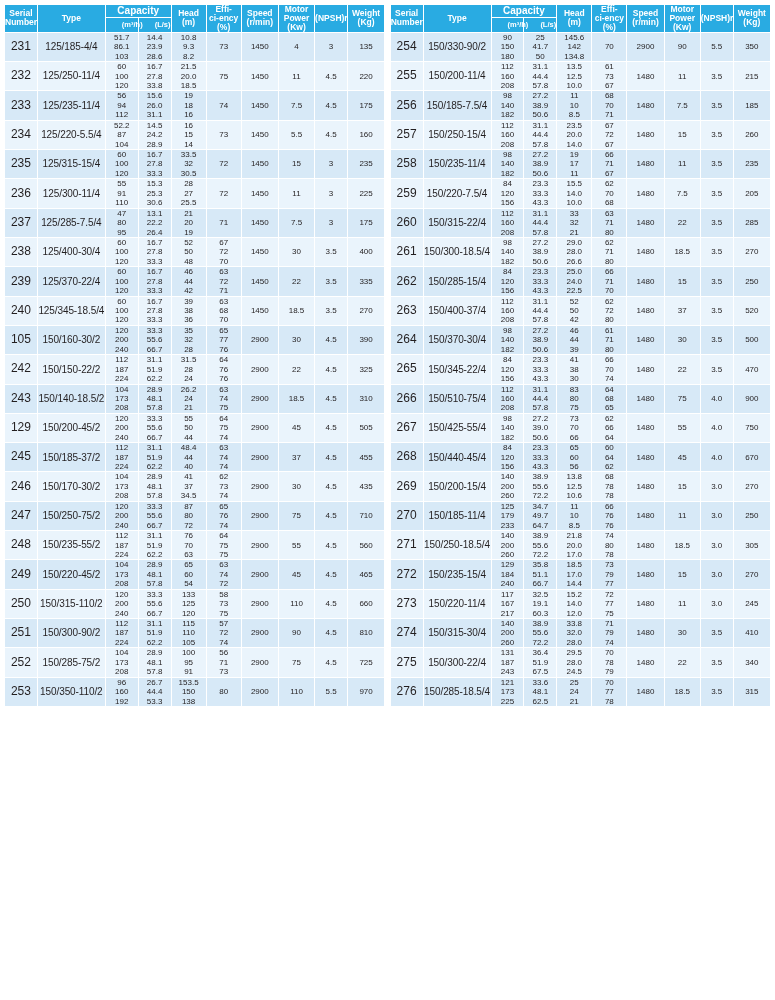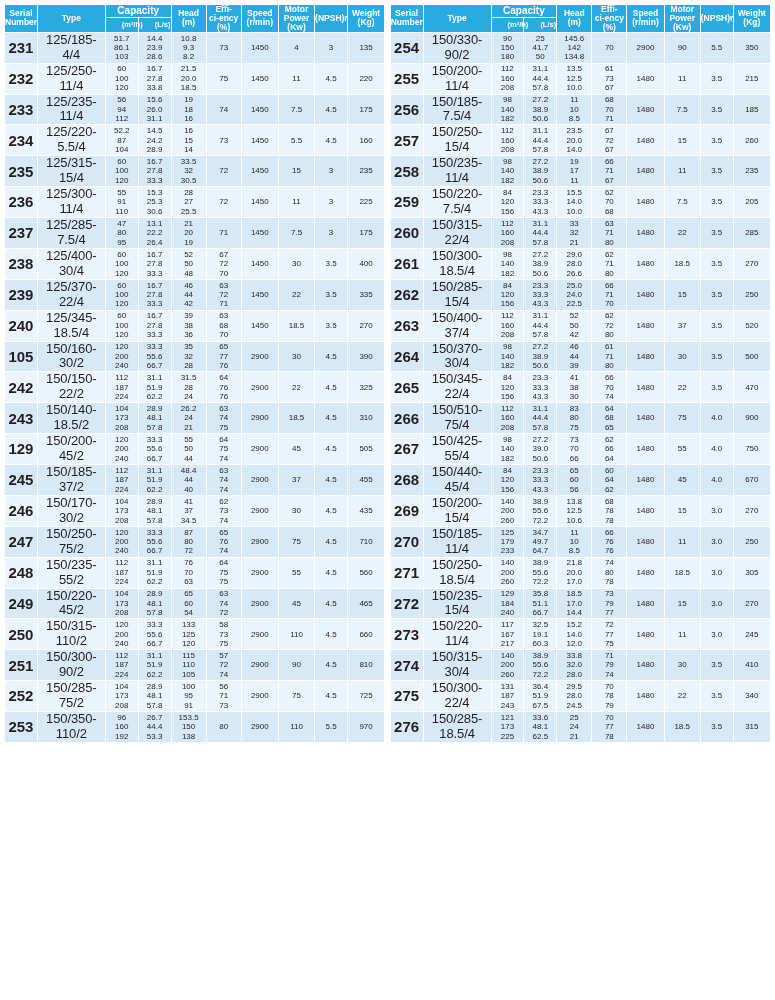--- a/index.html
+++ b/index.html
@@ -50,25 +50,25 @@
   tbody td {
     background: #d7e9f7;
     line-height: 1.15;
     padding: 2px 1px;
     font-size: 8px;
   }
   tbody tr.alt td {
     background: #eaf4fc;
   }
   td.serial {
-    font-size: 15px;
-    font-weight: bold;
+    font-size: 12px;
+    font-weight: normal;
   }
   td.type {
-    font-size: 13px;
+    font-size: 10px;
     letter-spacing: -0.1px;
     margin-top: 28px;
   }
   td.multi {
     font-size: 8px;
     white-space: pre-line;
     line-height: 1.18;
   }
   td.gap {
     background: #ffffff !important;

